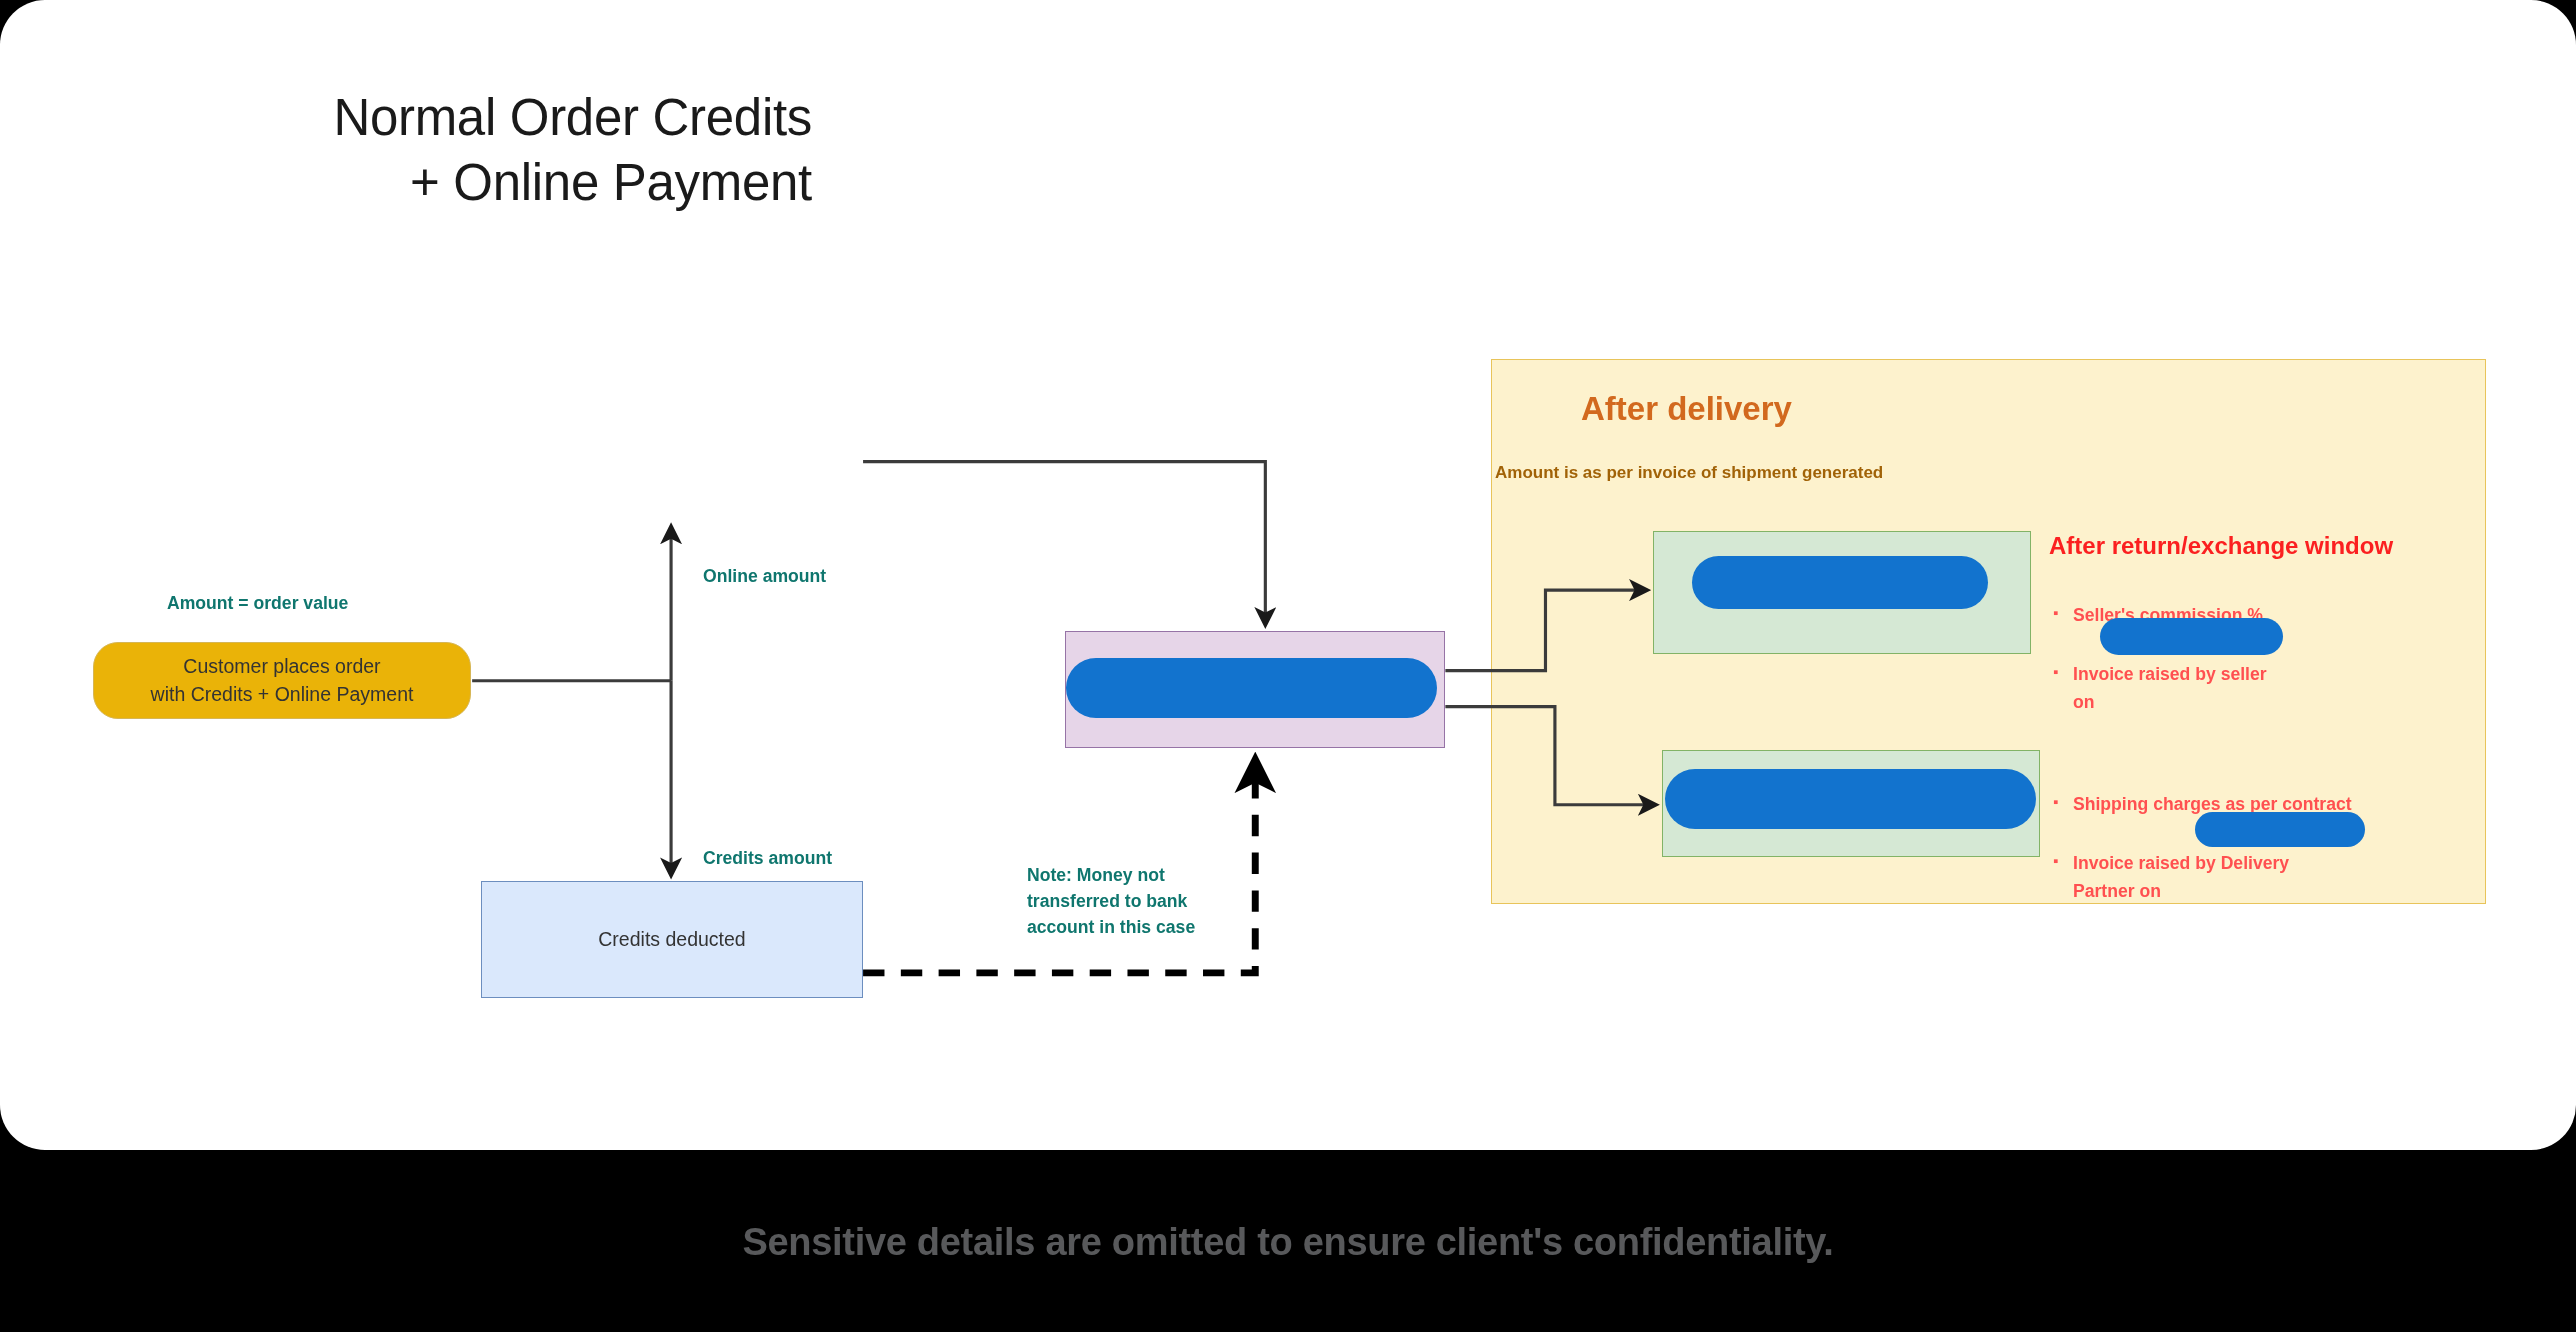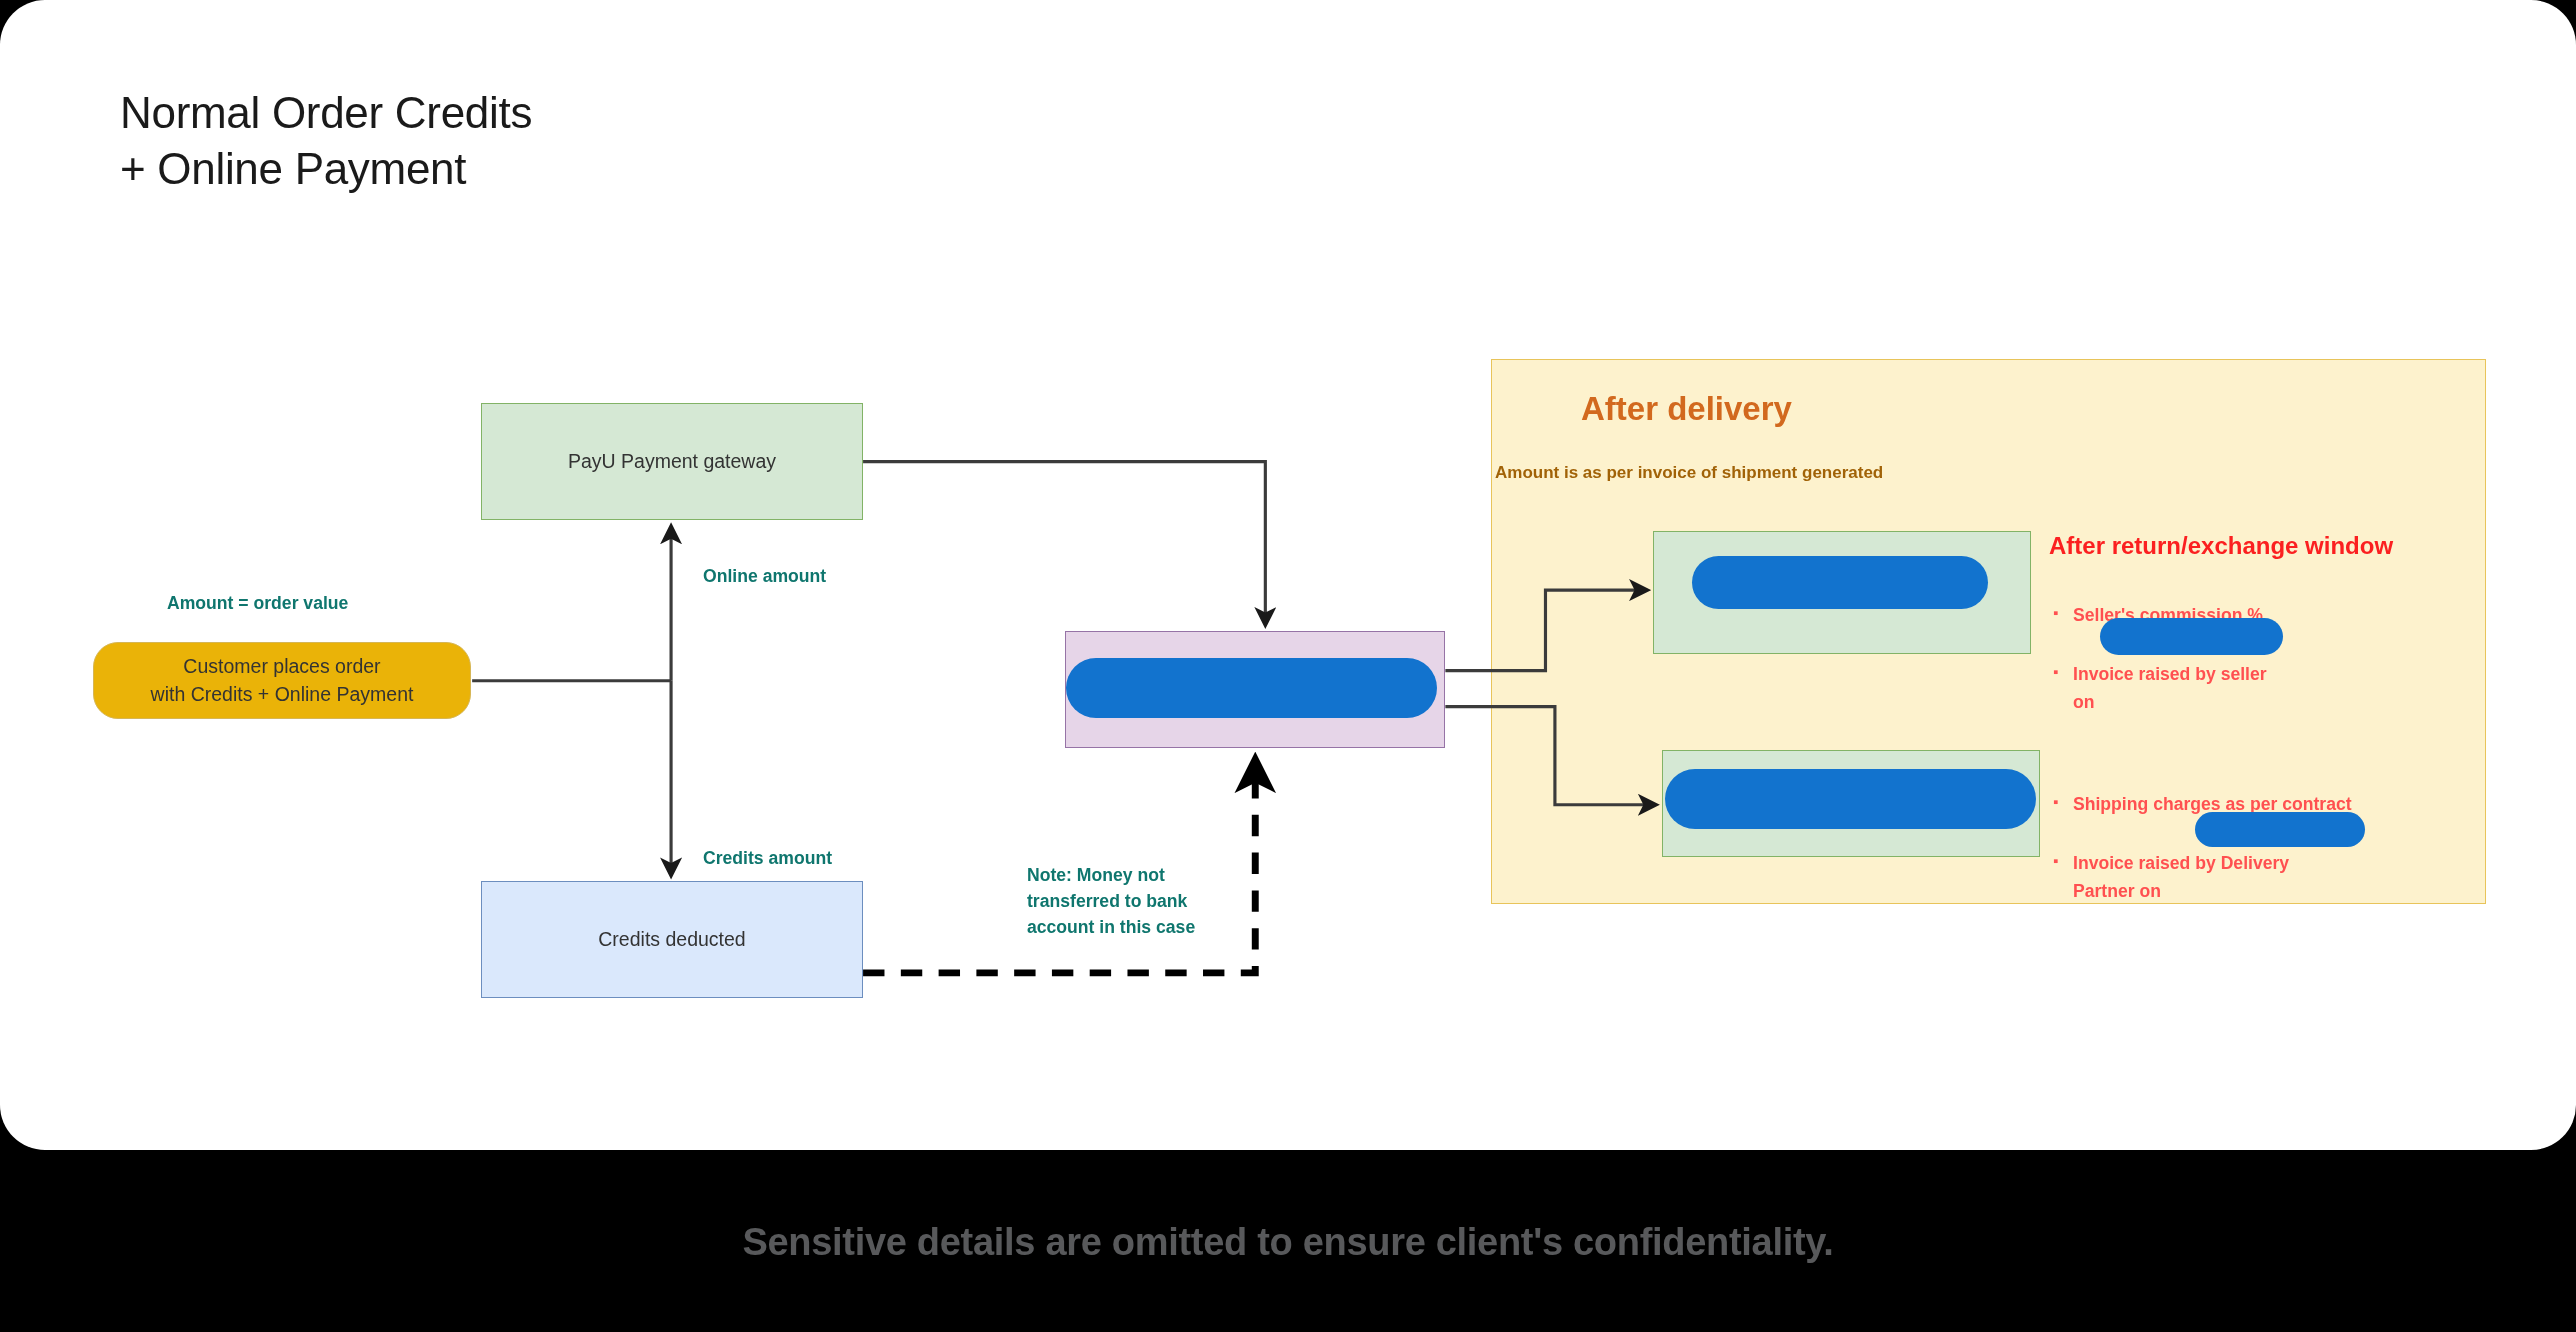--- a/index.html
+++ b/index.html
@@ -26,26 +26,26 @@
     overflow: hidden;
   }
 
   
   #title {
     position: absolute;
     left: 120px;
     top: 85px;
     width: 692px;
     color: #1a1a1a;
-    font-size: 44px;
+    font-size: 51px;
     line-height: 1.28;
     letter-spacing: -0.3px;
     font-weight: 400;
     white-space: pre-line;
-    text-align: left;
+    text-align: right;
   }
 
   
   .node {
     position: absolute;
     box-sizing: border-box;
     display: flex;
     align-items: center;
     justify-content: center;
     text-align: center;
@@ -265,21 +265,20 @@
     </g>
 
     <g stroke="#000000" stroke-width="11" fill="none" stroke-dasharray="34 26">
       <path d="M 1371 1545 L 1994 1545 L 1994 1210" marker-end="url(#arrow-dash)"></path>
     </g>
   </svg>
 
   <div class="node" id="node-customer">Customer places order
 with Credits + Online Payment</div>
 
-  <div class="node" id="node-payu">PayU Payment gateway</div>
 
   <div class="node" id="node-credits">Credits deducted</div>
 
   <div class="node" id="node-bank"></div>
 
   <div class="green-inner" id="node-seller-bank"></div>
 
   <div class="green-inner" id="node-delivery-bank"></div>
 
   <div class="redaction" id="redact-bank"></div>

